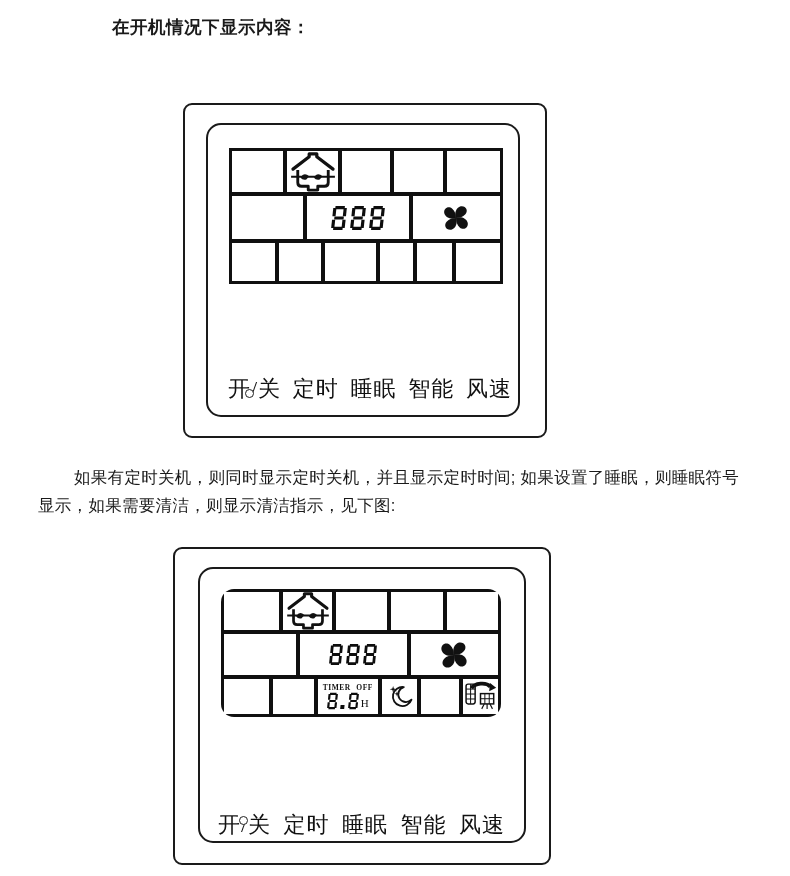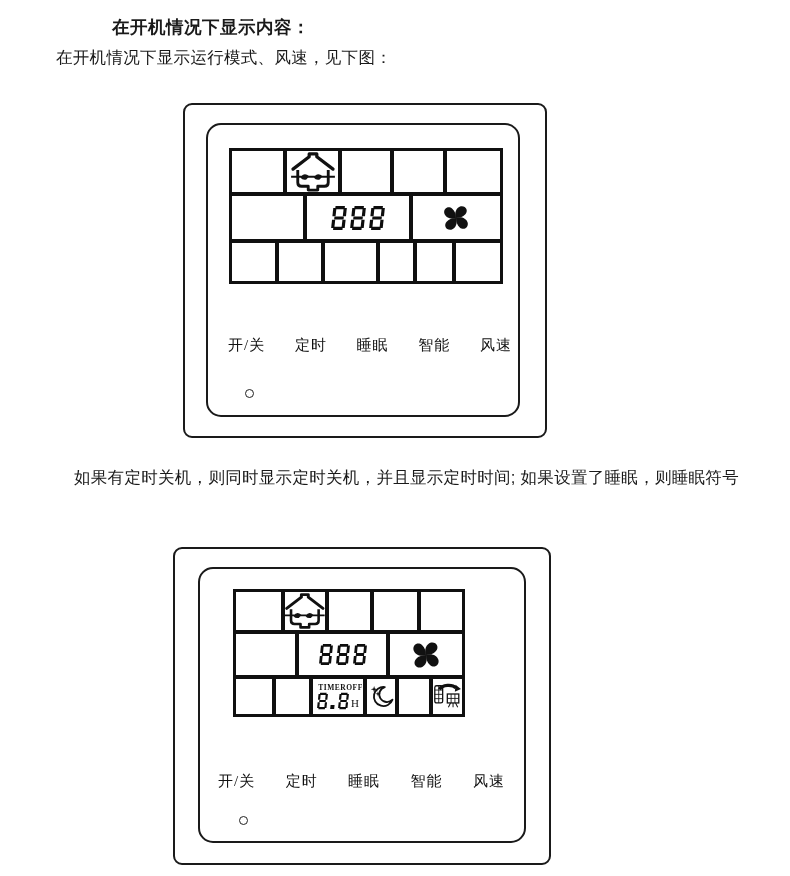--- a/index.html
+++ b/index.html
@@ -15,21 +15,21 @@
   .para-line{display:block;white-space:nowrap;margin-left:20px;}
   .indent{text-indent:36px;}
 
   
   .device{position:absolute;border:2px solid #1a1a1a;border-radius:9px;background:#fff;}
   .device-inner{position:absolute;border:2px solid #1a1a1a;border-radius:15px;background:#fff;}
   .lcd{position:absolute;background:#101010;padding:3px;display:flex;flex-direction:column;gap:4px;box-sizing:border-box;}
   .lrow{display:flex;gap:4px;}
   .cell{background:#ffffff;flex-grow:1;display:flex;align-items:center;justify-content:center;overflow:hidden;}
   .btnrow{position:absolute;display:flex;justify-content:space-between;align-items:center;
-          font-family:"Liberation Serif",serif;font-size:15px;font-weight:500;color:#111;letter-spacing:1px;}
+          font-family:"Liberation Serif",serif;font-size:22px;font-weight:500;color:#111;letter-spacing:1px;margin-top:44px;}
   .led{position:absolute;width:9px;height:9px;border:1.8px solid #222;border-radius:50%;background:#fff;box-sizing:border-box;}
 
   
   .sevenseg{display:inline-flex;align-items:flex-end;gap:3px;transform:skewX(-6deg);}
   .sevenseg svg{fill:#0d0d0d;display:block;}
   .seg-lg svg{height:26px;width:16px;}
   .seg-md svg{height:23px;width:14px;}
   .seg-sm svg{height:18px;width:11px;}
   .sevenseg .dp{width:4px;height:4px;background:#0d0d0d;margin-bottom:1px;flex:none;}
 
@@ -73,21 +73,20 @@
       <rect x="20" y="15.5" width="16" height="12.5" fill="none" stroke="#111" stroke-width="1.8"></rect>
       <path d="M25.3 15.5 V28 M30.6 15.5 V28 M20 21.7 H36" stroke="#111" stroke-width="1.2" fill="none"></path>
       <path d="M24.5 28 L21.5 34 M28 28 L28 34 M31.5 28 L34.5 34" stroke="#111" stroke-width="1.4" fill="none"></path>
     </g>
   </defs>
 </svg>
 
 <div class="page">
 
   <div class="abs heading" style="left:104px;top:15px;margin-left:8px;">在开机情况下显示内容：</div>
-  <div class="abs bodytext" style="left:56px;top:43px;">在开机情况下显示运行模式、风速，见下图：</div>
 
   <div class="device" style="left:183px;top:103px;width:360px;height:331px;">
     <div class="device-inner" style="left:21px;top:18px;width:310px;height:290px;">
 
       <div class="lcd" style="left:21px;top:23px;width:274px;height:136px;">
         <div class="lrow" style="height:41px;">
           <div class="cell" style="flex:51;"></div>
           <div class="cell" style="flex:51;">
             <svg class="icon" width="46" height="40" viewBox="0 0 46 42">
                 <use href="#icon-house"></use>
@@ -153,26 +152,27 @@
         <span>智能</span>
         <span>风速</span>
       </div>
 
       <div class="led" style="left:37px;top:264px;"></div>
     </div>
   </div>
 
   <div class="abs bodytext" style="left:18px;top:463px;width:760px;">
     <span class="para-line indent">如果有定时关机，则同时显示定时关机，并且显示定时时间; 如果设置了睡眠，则睡眠符号</span>
+    <span class="para-line">显示，如果需要清洁，则显示清洁指示，见下图:</span>
   </div>
 
   <div class="device" style="left:173px;top:547px;width:374px;height:314px;">
     <div class="device-inner" style="left:23px;top:18px;width:324px;height:272px;">
 
-      <div class="lcd" style="left:33px;top:20px;width:232px;height:128px;">
+      <div class="lcd" style="left:21px;top:20px;width:280px;height:128px;border-radius:13px;">
         <div class="lrow" style="height:38px;">
           <div class="cell" style="flex:58;"></div>
           <div class="cell" style="flex:51;">
             <svg class="icon" width="44" height="38" viewBox="0 0 46 42">
                 <use href="#icon-house"></use>
               </svg>
           </div>
           <div class="cell" style="flex:53;"></div>
           <div class="cell" style="flex:55;"></div>
           <div class="cell" style="flex:53;"></div>

